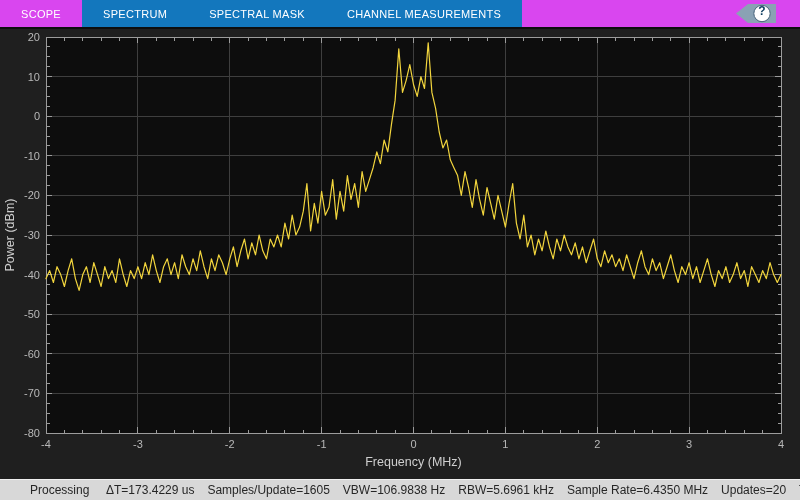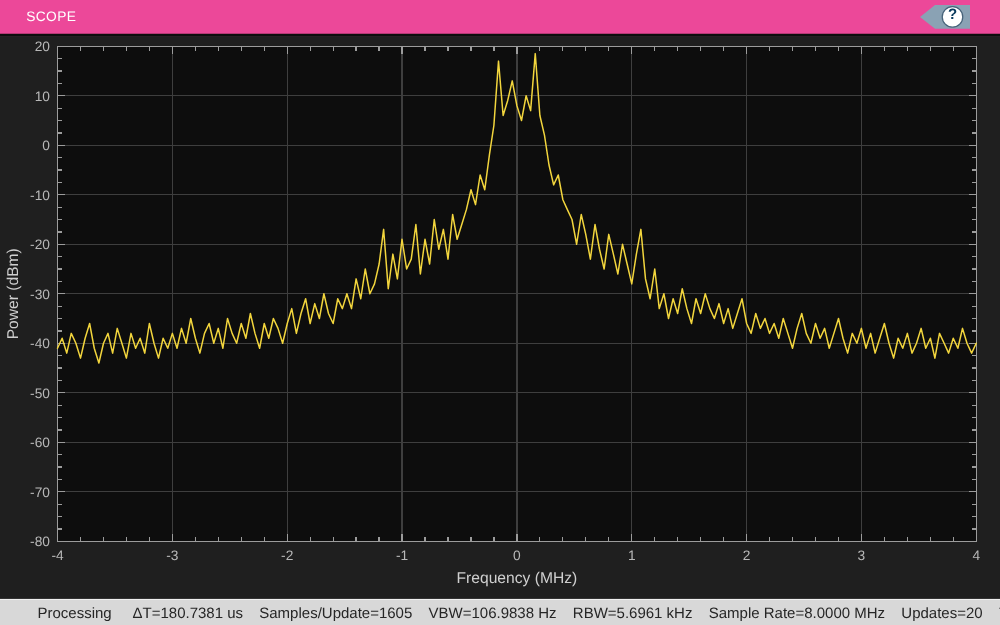--- a/index.html
+++ b/index.html
@@ -1,18 +1,18 @@
 <!DOCTYPE html>
 <html><head>
 <meta charset="utf-8">
 <style>
   html,body{margin:0;padding:0;width:800px;height:500px;overflow:hidden;
     font-family:"Liberation Sans",sans-serif;background:#1f1f1f;}
   
-  .tabbar{height:27px;background:#ec4899;display:flex;align-items:stretch;
+  .tabbar{height:27px;background:#d946ef;display:flex;align-items:stretch;
     border-bottom:2px solid #0d0d0d;}
   .tab{display:flex;align-items:center;padding:0 21px;color:#ffffff;
     font-size:11px;letter-spacing:.3px;cursor:default;white-space:nowrap;}
   .tab-group-active{display:flex;align-items:stretch;background:#1377bd;}
   .help-wrap{margin-left:auto;margin-right:22px;display:flex;align-items:center;
     position:relative;}
   .help-q{position:absolute;left:22px;top:4px;width:12px;text-align:center;
     font-size:12px;font-weight:bold;color:#0b3b5e;}
   
   .figure{position:relative;width:800px;height:450px;background:#1f1f1f;}
@@ -24,20 +24,25 @@
     box-sizing:border-box;display:flex;align-items:center;white-space:nowrap;
     overflow:hidden;font-size:12px;color:#262626;}
   .status-state{margin-left:30px;width:76px;flex:0 0 auto;}
   .status-items span{margin-right:13px;}
 </style>
 </head>
 <body>
 
 <div class="tabbar">
   <div class="tab">SCOPE</div>
+  <div class="tab-group-active">
+    <div class="tab">SPECTRUM</div>
+    <div class="tab">SPECTRAL MASK</div>
+    <div class="tab">CHANNEL MEASUREMENTS</div>
+  </div>
   <div class="help-wrap">
     <svg width="44" height="23" viewBox="0 0 44 23">
       <polygon points="2,11.5 14,2 42,2 42,21 14,21" fill="#8aa2b4"></polygon>
       <circle cx="28" cy="11.5" r="8.2" fill="#ffffff" stroke="#47637a" stroke-width="1"></circle>
     </svg>
     <span class="help-q">?</span>
   </div>
 </div>
 
 <div class="figure">
@@ -253,14 +258,14 @@
         <text class="tick" x="40" y="368.40000000000003" text-anchor="end">-70</text>
         <text class="tick" x="40" y="408" text-anchor="end">-80</text>
       </g>
       <text class="axislabel" x="413.5" y="437" text-anchor="middle">Frequency (MHz)</text>
       <text class="axislabel" transform="translate(14,206) rotate(-90)" text-anchor="middle">Power (dBm)</text>
     </svg>
 </div>
 
 <div class="statusbar">
   <span class="status-state">Processing</span>
-  <span class="status-items" id="status-items"><span>ΔT=180.7381 us</span><span>Samples/Update=1605</span><span>VBW=106.9838 Hz</span><span>RBW=5.6961 kHz</span><span>Sample Rate=8.0000 MHz</span><span>Updates=20</span><span>T=0.0062</span></span>
+  <span class="status-items" id="status-items"><span>ΔT=173.4229 us</span><span>Samples/Update=1605</span><span>VBW=106.9838 Hz</span><span>RBW=5.6961 kHz</span><span>Sample Rate=6.4350 MHz</span><span>Updates=20</span><span>T=0.0062</span></span>
 </div>
 
 </body></html>

